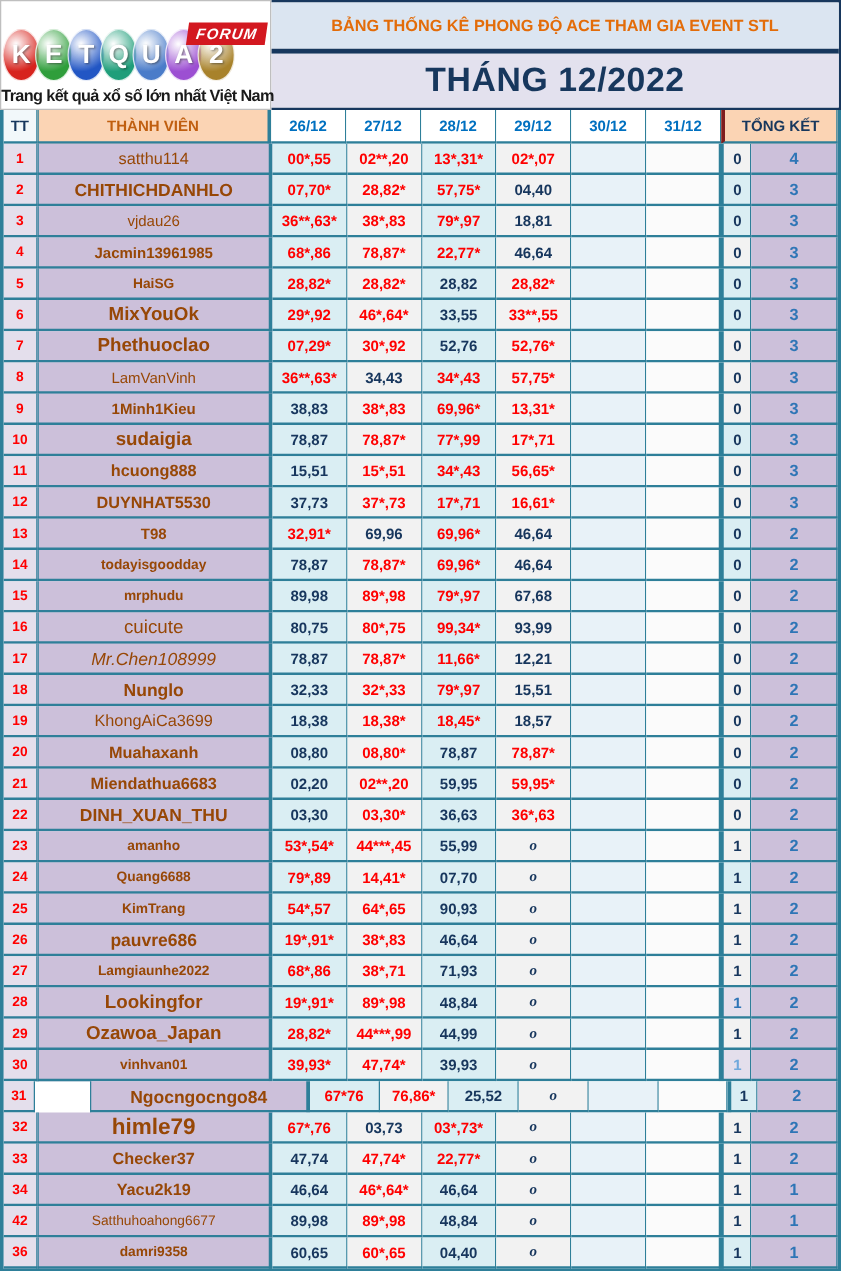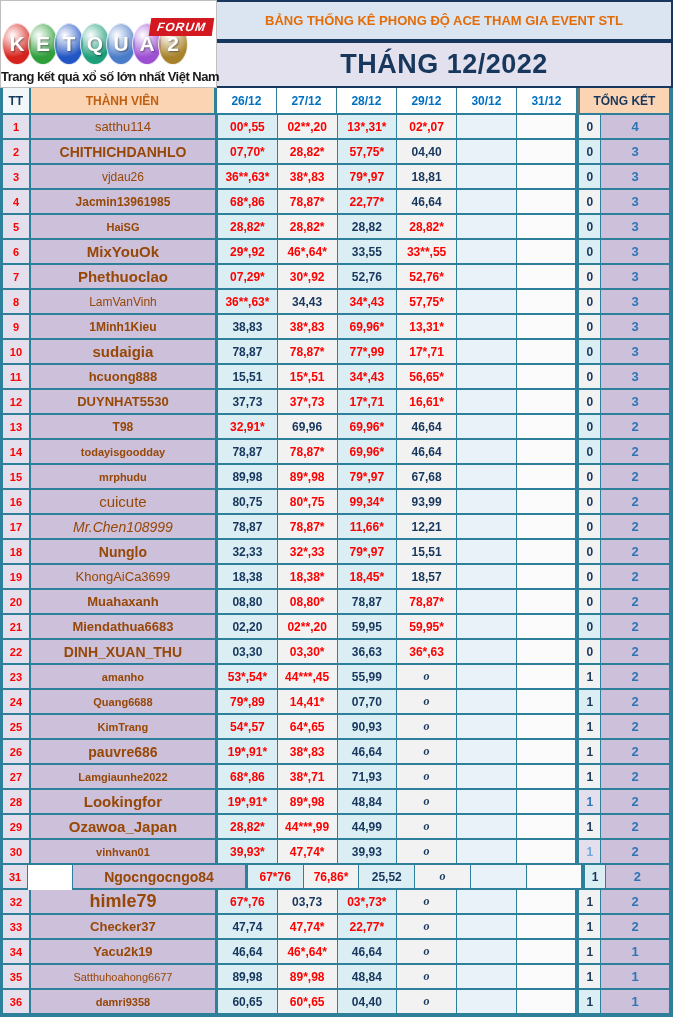--- a/index.html
+++ b/index.html
@@ -38,21 +38,21 @@
   .c-name { width:189px; background:#ccc0da; color:#974706; border-left:1px solid #2e7f99; border-right:3px solid #2e7f99; }
   .c-val  { width:60px; font-weight:bold; font-size:12px; }
   .c-tk1  { width:25px; border-left:3px solid #2e7f99; font-weight:bold; font-size:12px; color:#17365d; }
   .c-tk2  { width:69px; background:#ccc0da; color:#2e75b6; font-weight:bold; font-size:13px; }
 
   .h-tt    { width:27px; background:#f2f8fa; color:#17375d; font-weight:bold; font-size:12px; }
   .h-name  { width:189px; background:#fbd4b4; color:#c05f10; font-weight:bold; font-size:12px;
              border-left:1px solid #2e7f99; border-right:3px solid #2e7f99; }
   .h-date  { width:60px; background:#ffffff; color:#0070c0; font-weight:bold; font-size:12px; }
   .h-total { width:94px; background:#fbd4b4; color:#17375d; font-weight:bold; font-size:12px;
-             border-left:3px solid #737373; }
+             border-left:3px solid #7f1d1d; }
 
   .red { color:#ff0000; }
   .dark { color:#17365d; }
   .oit { color:#17365d; font-style:italic; font-family:"Liberation Serif", serif; }
 </style>
 </head>
 <body>
 
 <div class="page">
 
@@ -494,21 +494,21 @@
           <div class="cell c-val dark" style="background: rgb(218, 238, 243);">46,64</div>
           <div class="cell c-val red" style="background: rgb(242, 242, 242);">46*,64*</div>
           <div class="cell c-val dark" style="background: rgb(218, 238, 243);">46,64</div>
           <div class="cell c-val oit" style="background: rgb(242, 242, 242);">o</div>
           <div class="cell c-val dark" style="background: rgb(232, 242, 248);"></div>
           <div class="cell c-val dark" style="background: rgb(251, 251, 251);"></div>
           <div class="cell c-tk1" style="background: rgb(242, 242, 242); color: rgb(23, 54, 93);">1</div>
           <div class="cell c-tk2">1</div>
         </div>
         <div class="trow">
-          <div class="cell c-tt">35</div>
+          <div class="cell c-tt">42</div>
           <div class="cell c-name" style="font-size: 11px; font-weight: normal;">Satthuhoahong6677</div>
           <div class="cell c-val dark" style="background: rgb(218, 238, 243);">89,98</div>
           <div class="cell c-val red" style="background: rgb(242, 242, 242);">89*,98</div>
           <div class="cell c-val dark" style="background: rgb(218, 238, 243);">48,84</div>
           <div class="cell c-val oit" style="background: rgb(242, 242, 242);">o</div>
           <div class="cell c-val dark" style="background: rgb(232, 242, 248);"></div>
           <div class="cell c-val dark" style="background: rgb(251, 251, 251);"></div>
           <div class="cell c-tk1" style="background: rgb(242, 242, 242); color: rgb(23, 54, 93);">1</div>
           <div class="cell c-tk2">1</div>
         </div>

